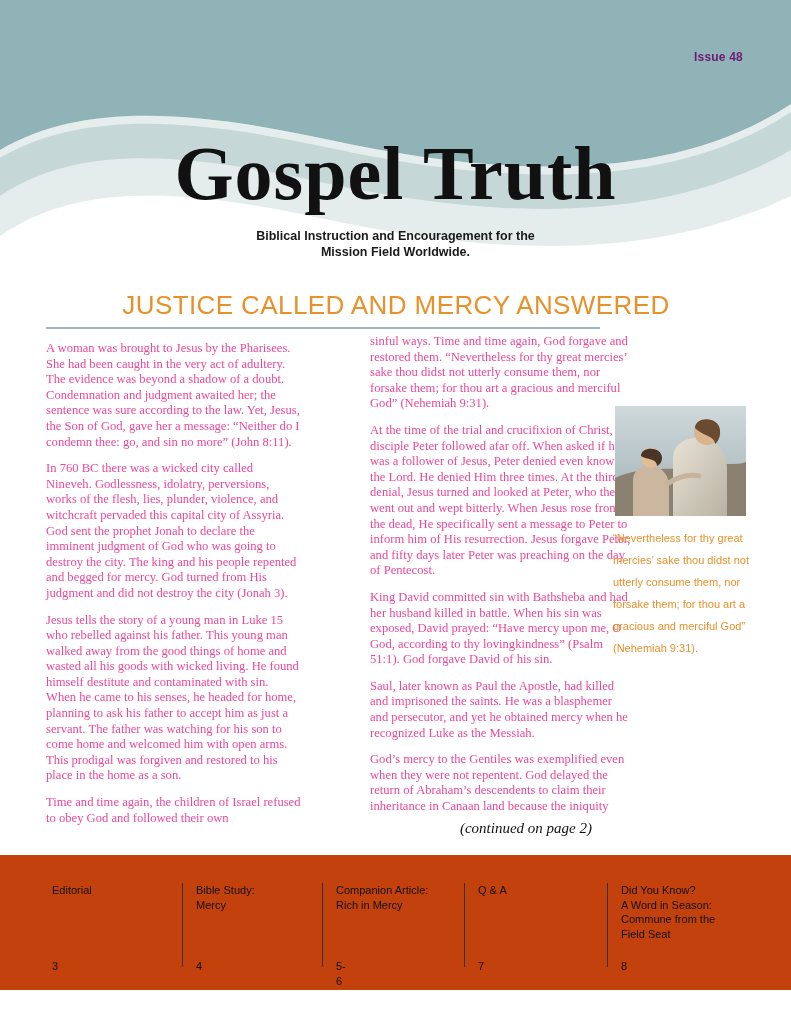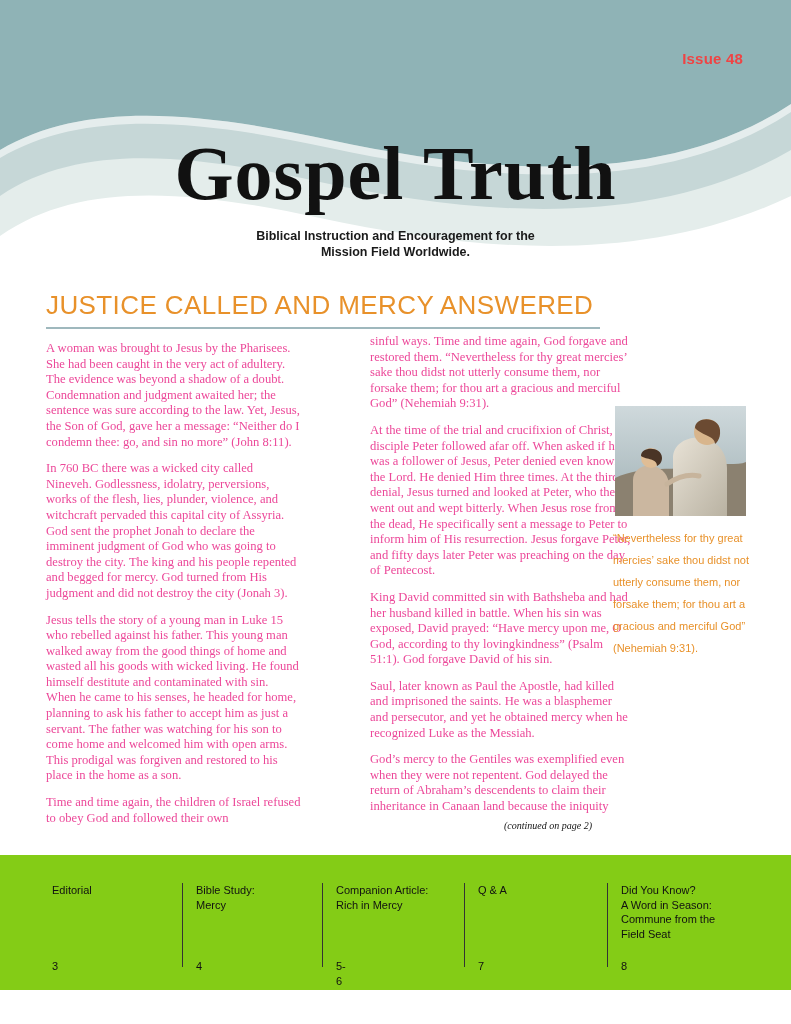--- a/index.html
+++ b/index.html
@@ -28,22 +28,22 @@
     width: 791px;
     height: 290px;
     overflow: hidden;
   }
   .header svg { display: block; }
 
   .issue-label {
     position: absolute;
     top: 50px;
     right: 48px;
-    color: #ef4444;
-    font-size: 15px;
+    color: #701a75;
+    font-size: 12px;
     font-weight: bold;
     letter-spacing: 0.2px;
   }
 
   .masthead {
     position: absolute;
     top: 118px;
     left: 0;
     width: 791px;
     text-align: center;
@@ -69,20 +69,21 @@
   
   .article-title {
     position: absolute;
     top: 290px;
     left: 46px;
     width: 700px;
     font-size: 26px;
     letter-spacing: 0.4px;
     color: #E8912A;
     font-weight: normal;
+    text-align: center;
   }
   .title-rule {
     position: absolute;
     top: 327px;
     left: 46px;
     width: 554px;
     height: 2px;
     background: #9fb8bd;
   }
 
@@ -100,21 +101,21 @@
   .col-mid   { top: 334px; left: 330px; width: 262px; margin-left: 40px; }
 
   .continued {
     position: absolute;
     top: 820px;
     left: 330px;
     width: 262px;
     text-align: right;
     font-family: "Liberation Serif", serif;
     font-style: italic;
-    font-size: 10px;
+    font-size: 15px;
     color: #111;
   }
 
   
   .photo {
     position: absolute;
     top: 406px;
     left: 615px;
     width: 131px;
     height: 110px;
@@ -133,21 +134,21 @@
     color: #E8912A;
   }
 
   
   .contents {
     position: absolute;
     left: 0;
     top: 855px;
     width: 791px;
     height: 138px;
-    background: #84cc16;
+    background: #c2410c;
   }
   .contents-inner {
     position: absolute;
     left: 46px;
     top: 28px;
     width: 700px;
     height: 90px;
   }
   .toc-item {
     position: absolute;

